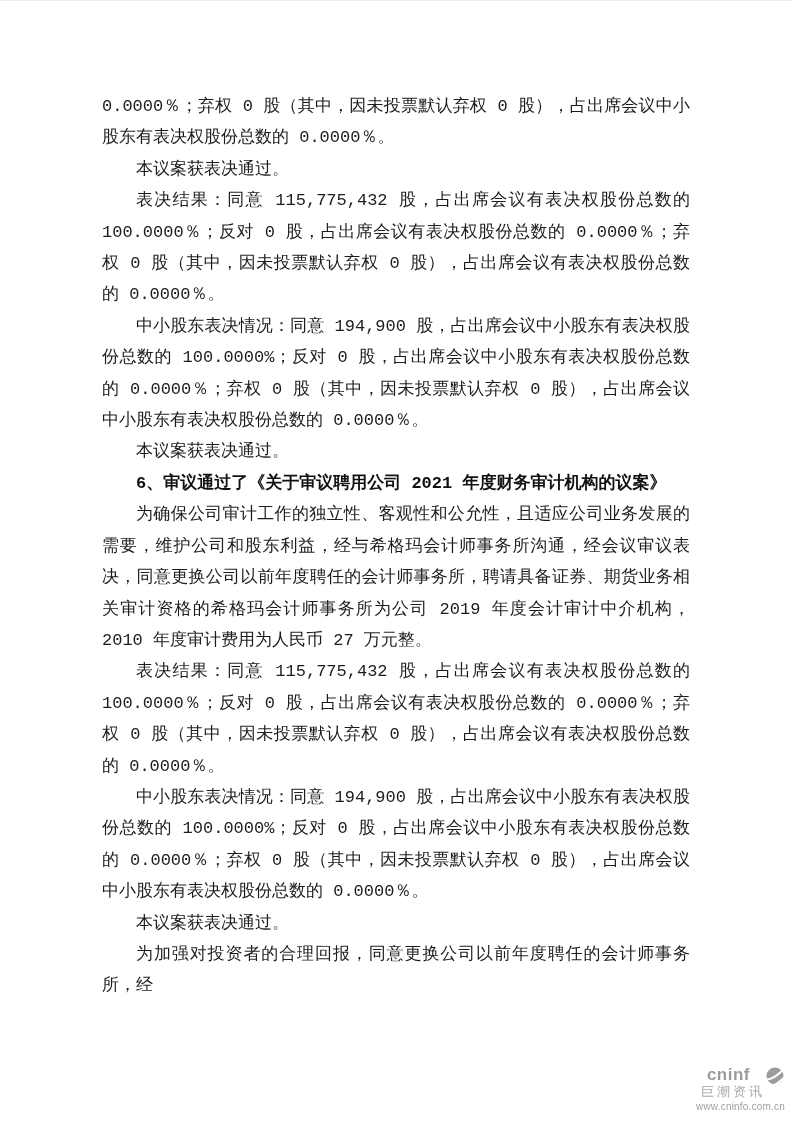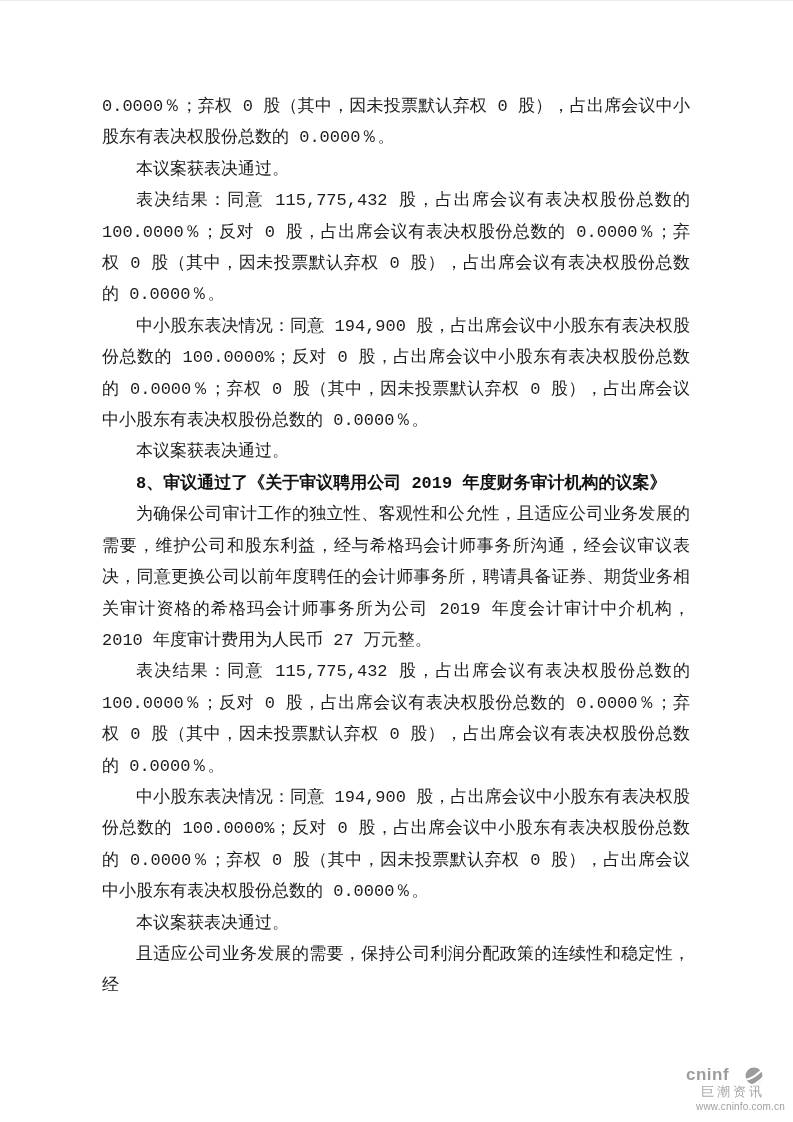--- a/index.html
+++ b/index.html
@@ -45,21 +45,21 @@
     bottom: 10px;
     width: 120px;
     text-align: right;
     color: #9c9c9c;
     font-family: "Liberation Sans", "DejaVu Sans", sans-serif;
     line-height: 1.1;
   }
   .brand-row {
     display: flex;
     align-items: center;
-    justify-content: center;
+    justify-content: flex-end;
     gap: 15px;
   }
   .brand {
     font-size: 17px;
     font-weight: 700;
     letter-spacing: 0.5px;
     color: #9c9c9c;
   }
   .swirl {
     display: inline-block;
@@ -86,26 +86,26 @@
 <body>
 
 <div class="page">
 
   <div class="content">
     <p class="cont">0.0000％；弃权 0 股（其中，因未投票默认弃权 0 股），占出席会议中小股东有表决权股份总数的 0.0000％。</p>
     <p class="body">本议案获表决通过。</p>
     <p class="body">表决结果：同意 115,775,432 股，占出席会议有表决权股份总数的 100.0000％；反对 0 股，占出席会议有表决权股份总数的 0.0000％；弃权 0 股（其中，因未投票默认弃权 0 股），占出席会议有表决权股份总数的 0.0000％。</p>
     <p class="body">中小股东表决情况：同意 194,900 股，占出席会议中小股东有表决权股份总数的 100.0000%；反对 0 股，占出席会议中小股东有表决权股份总数的 0.0000％；弃权 0 股（其中，因未投票默认弃权 0 股），占出席会议中小股东有表决权股份总数的 0.0000％。</p>
     <p class="body">本议案获表决通过。</p>
-    <p class="heading">8、审议通过了《关于审议聘用公司 2019 年度财务审计机构的议案》</p>
+    <p class="heading">6、审议通过了《关于审议聘用公司 2021 年度财务审计机构的议案》</p>
     <p class="body">为确保公司审计工作的独立性、客观性和公允性，且适应公司业务发展的需要，维护公司和股东利益，经与希格玛会计师事务所沟通，经会议审议表决，同意更换公司以前年度聘任的会计师事务所，聘请具备证券、期货业务相关审计资格的希格玛会计师事务所为公司 2019 年度会计审计中介机构，2010 年度审计费用为人民币 27 万元整。</p>
     <p class="body">表决结果：同意 115,775,432 股，占出席会议有表决权股份总数的 100.0000％；反对 0 股，占出席会议有表决权股份总数的 0.0000％；弃权 0 股（其中，因未投票默认弃权 0 股），占出席会议有表决权股份总数的 0.0000％。</p>
     <p class="body">中小股东表决情况：同意 194,900 股，占出席会议中小股东有表决权股份总数的 100.0000%；反对 0 股，占出席会议中小股东有表决权股份总数的 0.0000％；弃权 0 股（其中，因未投票默认弃权 0 股），占出席会议中小股东有表决权股份总数的 0.0000％。</p>
     <p class="body">本议案获表决通过。</p>
-    <p class="body">且适应公司业务发展的需要，保持公司利润分配政策的连续性和稳定性，经</p>
+    <p class="body">为加强对投资者的合理回报，同意更换公司以前年度聘任的会计师事务所，经</p>
   </div>
 
   <div class="footer">
     <div class="brand-row">
       <span class="brand">cninf</span>
       <span class="swirl">
         <svg viewBox="0 0 20 20" width="20" height="20" xmlns="http://www.w3.org/2000/svg" aria-hidden="true">
           <circle cx="10" cy="10" r="8.5" fill="#9c9c9c"></circle>
           <path d="M-3 13 C5 16 13 9 21 1" stroke="#ffffff" stroke-width="2.1" fill="none"></path>
           <path d="M-1 20 C9 22 17 15 23 7" stroke="#ffffff" stroke-width="2.1" fill="none"></path>

